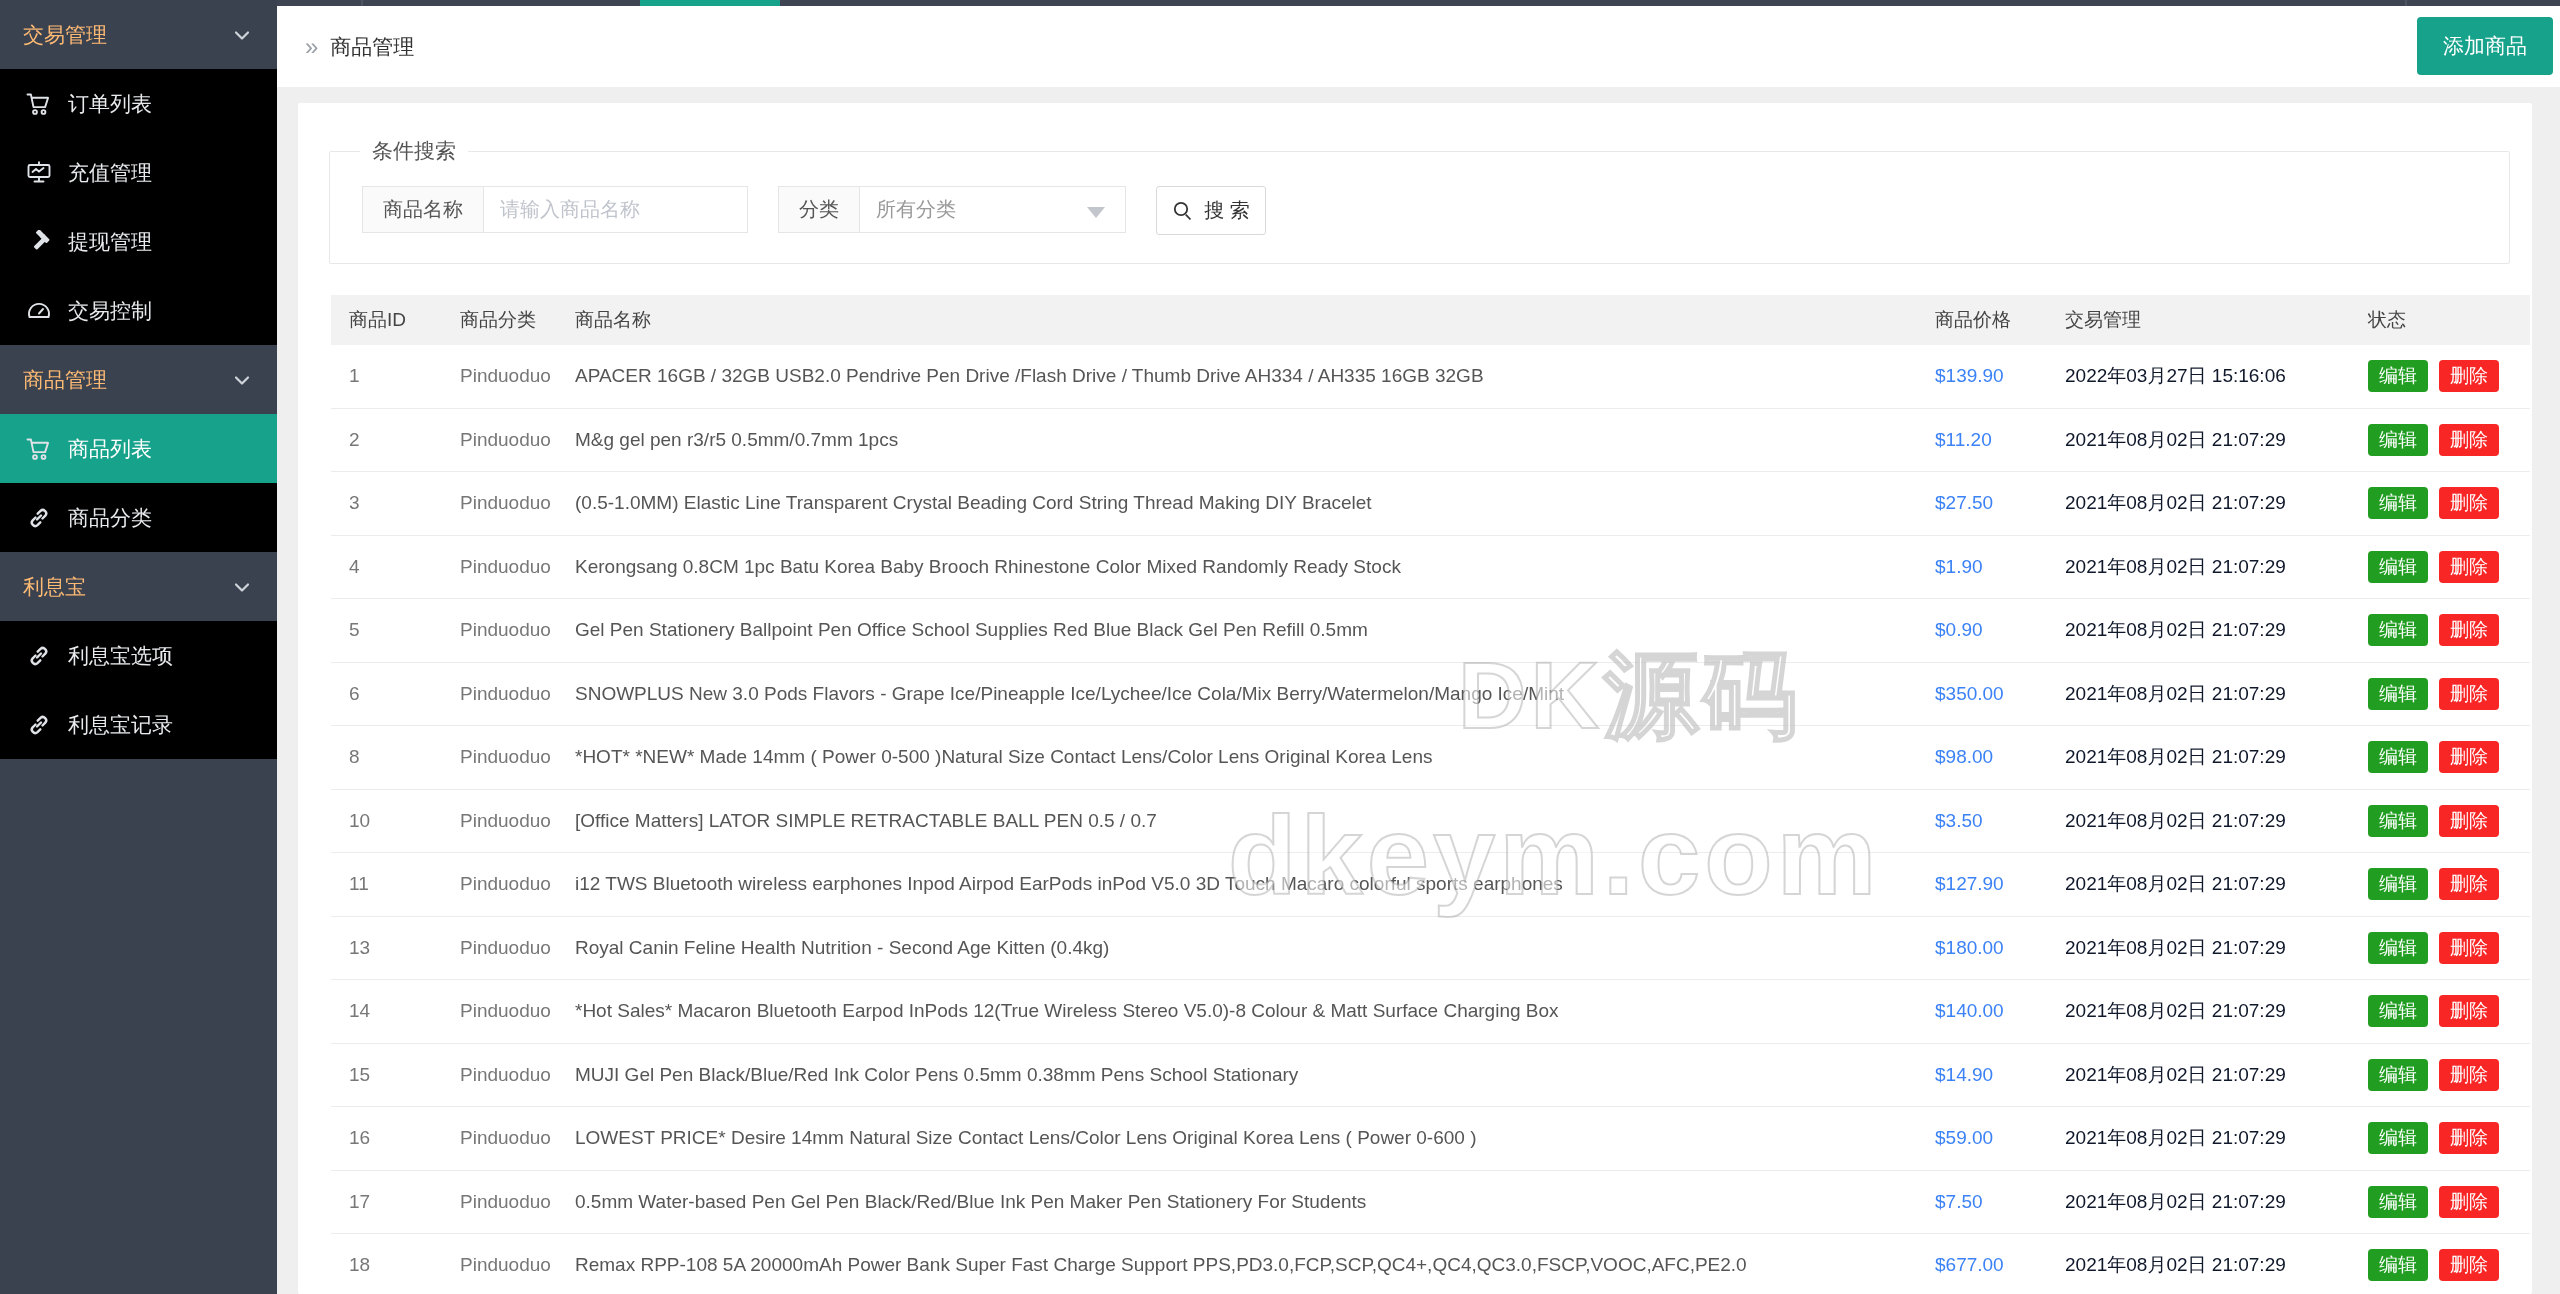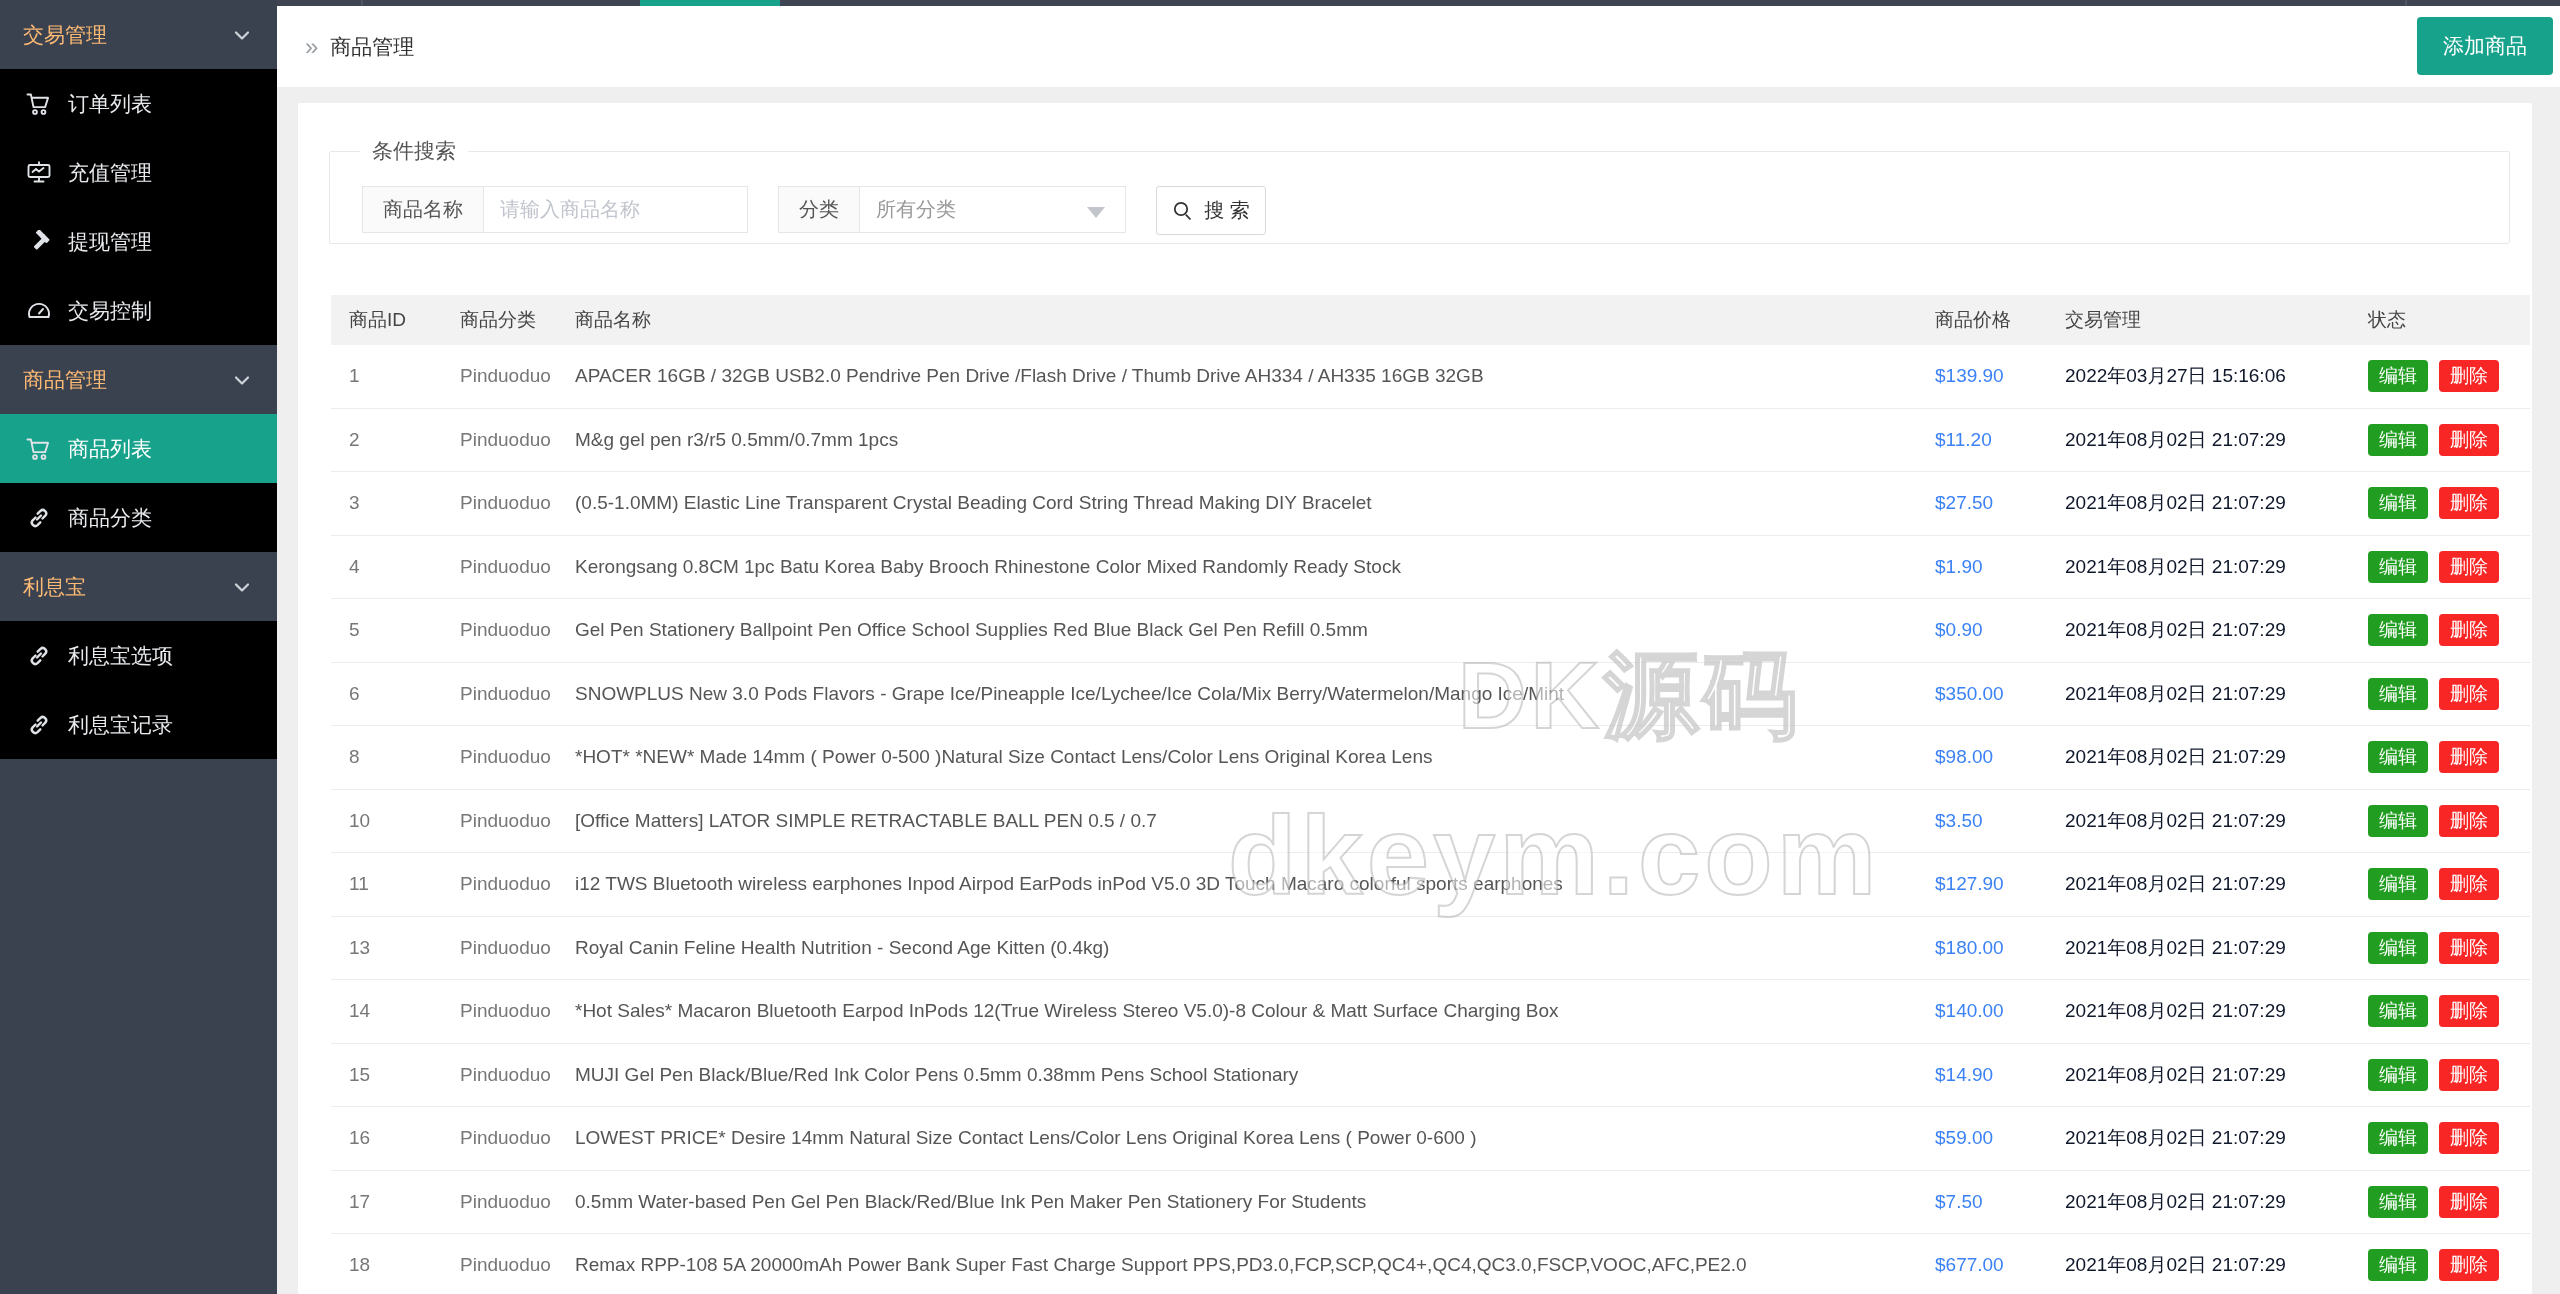--- a/index.html
+++ b/index.html
@@ -27,21 +27,21 @@
   .crumb .arrows { color:#9aa0a6; font-size:24px; }
   .crumb .title { color:#333; font-size:21px; }
   .add-btn { position:absolute; right:7px; top:11px; width:136px; height:58px; border:none;
     border-radius:4px; color:#fff; font-size:21px; cursor:pointer;
     display:flex; align-items:center; justify-content:center; font-family:inherit; }
 
   
   .card { position:absolute; left:298px; top:103px; width:2234px; height:1191px; background:#fff; border-radius:2px; }
 
   
-  .fieldset { position:absolute; left:31px; top:48px; width:2181px; height:93px;
+  .fieldset { position:absolute; left:31px; top:48px; width:2181px; height:113px;
     border:1px solid #e8e8e8; border-radius:2px; }
   .fieldset .legend { position:absolute; left:30px; top:-15px; background:#fff; padding:0 12px;
     color:#555; font-size:21px; }
   .filter-row { position:absolute; left:32px; top:34px; display:flex; align-items:stretch; }
   .addon { height:47px; line-height:45px; padding:0 20px; background:#fafafa;
     border:1px solid #e6e6e6; color:#555; font-size:20px; white-space:nowrap; }
   .txt-inp { width:264px; height:47px; border:1px solid #e6e6e6; border-left:none; padding:0 16px;
     font-size:20px; color:#333; outline:none; font-family:inherit; }
   .txt-inp::placeholder { color:#c0c4cc; }
   .gap { width:30px; }

